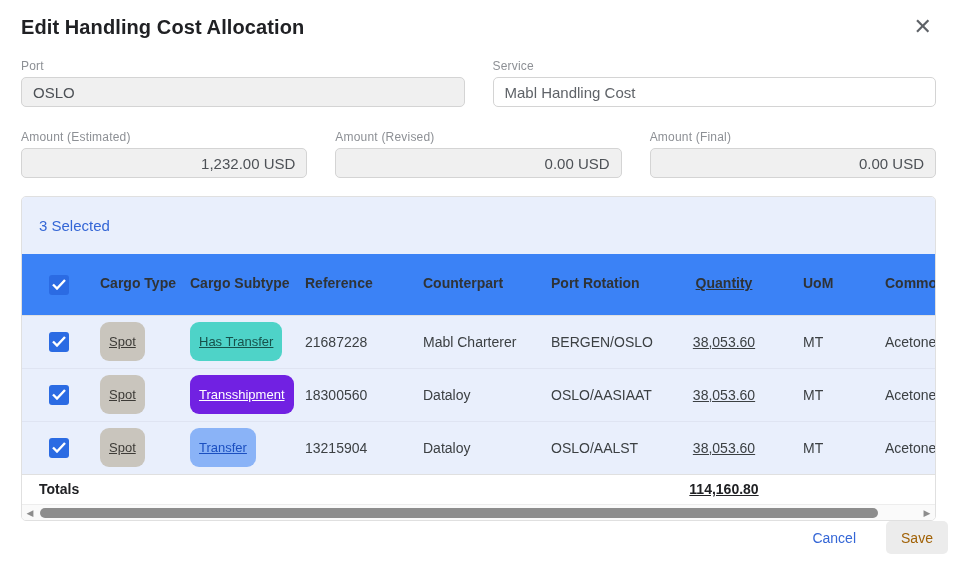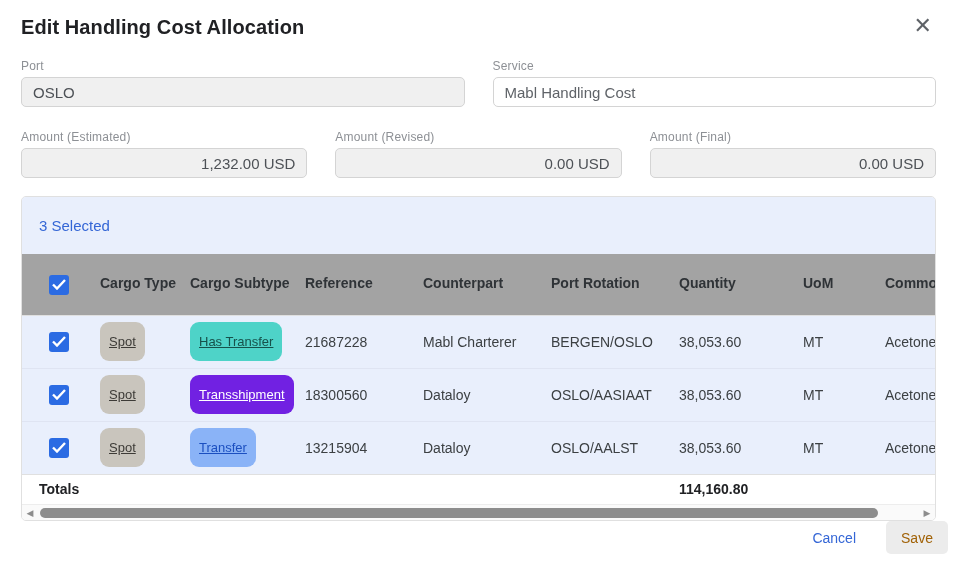--- a/index.html
+++ b/index.html
@@ -6,21 +6,21 @@
   html, body { width: 957px; height: 574px; overflow: hidden; }
   body {
     font-family: "Liberation Sans", "DejaVu Sans", sans-serif;
     background: #ffffff;
     color: #3c4043;
     position: relative;
   }
   .dialog { width: 100%; height: 100%; padding: 14px 21px 0 21px; position: relative; }
 
   
-  .dlg-header { display: flex; align-items: flex-start; justify-content: space-between; }
+  .dlg-header { display: flex; align-items: center; justify-content: space-between; }
   .dlg-title { font-size: 20px; font-weight: 600; color: #202124; letter-spacing: .1px; padding-top: 2px; }
   .close-btn {
     background: none; border: none; font-size: 22px; line-height: 20px;
     color: #5f6368; cursor: pointer; padding: 2px 4px; font-weight: 400;
   }
 
   
   .form-row { display: flex; gap: 28px; margin-top: 20px; }
   .form-row.amounts { margin-top: 23px; }
   .field { flex: 1; min-width: 0; }
@@ -49,26 +49,26 @@
   col.c-type { width: 90px; }
   col.c-subtype { width: 115px; }
   col.c-ref { width: 118px; }
   col.c-cpart { width: 128px; }
   col.c-rot { width: 128px; }
   col.c-qty { width: 98px; }
   col.c-uom { width: 90px; }
   col.c-comm { width: 68px; }
 
   thead th {
-    background: #a3a3a3; height: 61px; font-weight: 700; color: #2f3337;
+    background: #3b82f6; height: 61px; font-weight: 700; color: #2f3337;
     text-align: left; padding: 0 10px 0 0; border-bottom: 1px solid #e0e0e0;
     font-size: 14px; line-height: 1.55;
   }
   thead th.th-check, tbody td.td-check { text-align: left; padding-left: 27px; }
-  thead th.th-qty, tbody td.td-qty, tfoot td.td-qty { text-align: left; padding-right: 8px; }
+  thead th.th-qty, tbody td.td-qty, tfoot td.td-qty { text-align: center; padding-right: 8px; text-decoration: underline; }
   thead th.th-uom, tbody td.td-uom { padding-left: 26px; }
   thead th.th-comm, tbody td.td-comm { padding-left: 18px; padding-right: 0; }
 
   tbody td {
     background: #e9effc; height: 53px; padding: 0 10px 0 0;
     border-bottom: 1px solid #dfe4f2; color: #3c4043;
   }
   tbody tr:last-child td { border-bottom: 1px solid #e0e0e0; }
 
   tfoot td { background: #fff; height: 30px; font-weight: 700; color: #202124; }

